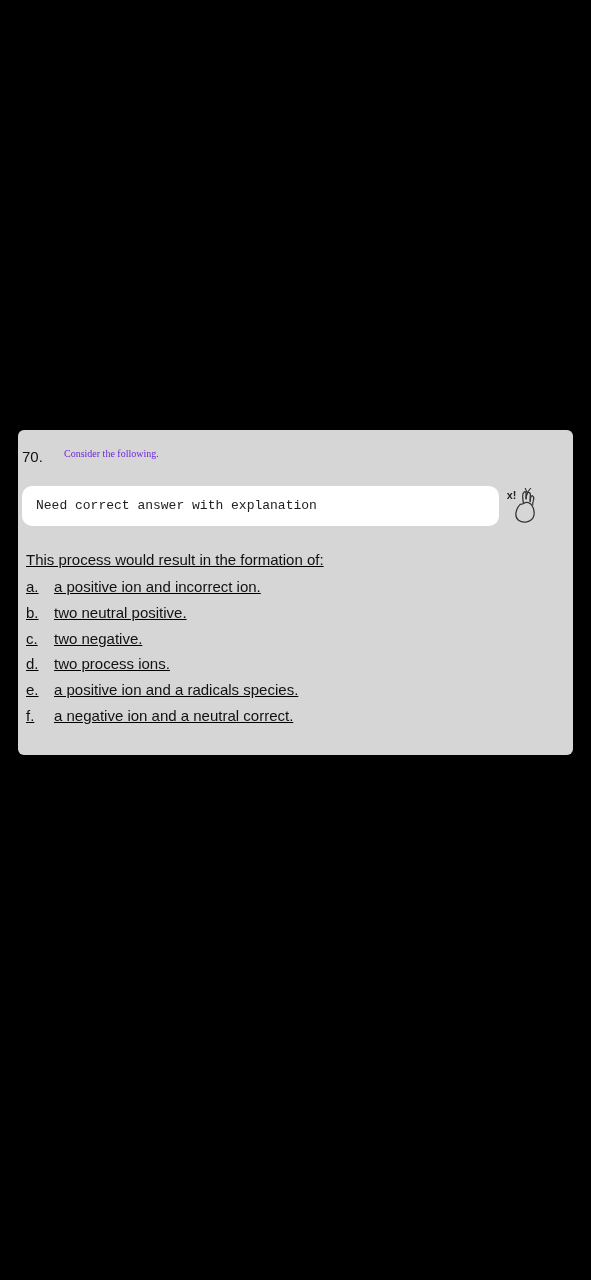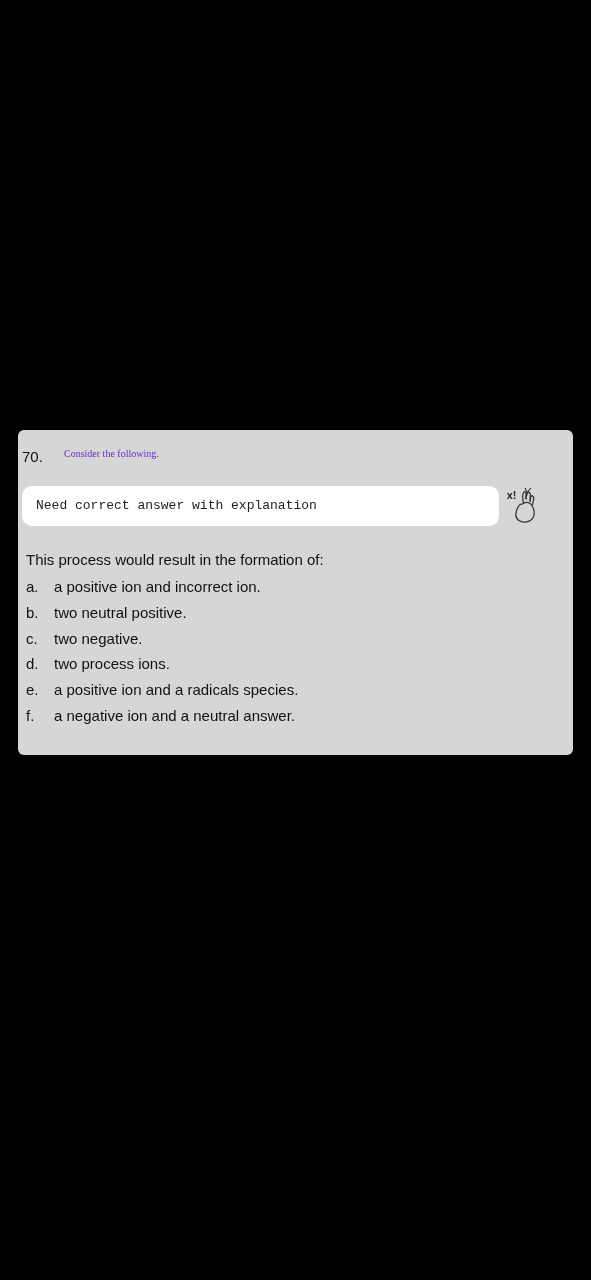--- a/index.html
+++ b/index.html
@@ -70,20 +70,21 @@
       flex-shrink: 0;
     }
 
     .icon-svg {
       width: 50px;
       height: 50px;
     }
 
     .question-body {
       margin-left: 4px;
+      text-decoration: underline;
     }
 
     .question-body p {
       font-size: 15px;
       color: #111;
       margin-bottom: 8px;
       font-family: Arial, sans-serif;
     }
 
     .options-list {
@@ -158,18 +159,18 @@
         <li>
           <span class="option-letter">d.</span>
           <span class="option-text">two process ions.</span>
         </li>
         <li>
           <span class="option-letter">e.</span>
           <span class="option-text">a positive ion and a radicals species.</span>
         </li>
         <li>
           <span class="option-letter">f.</span>
-          <span class="option-text">a negative ion and a neutral answer.</span>
+          <span class="option-text">a negative ion and a neutral correct.</span>
         </li>
       </ul>
   </div>
 
 </div>
 
 </body></html>

